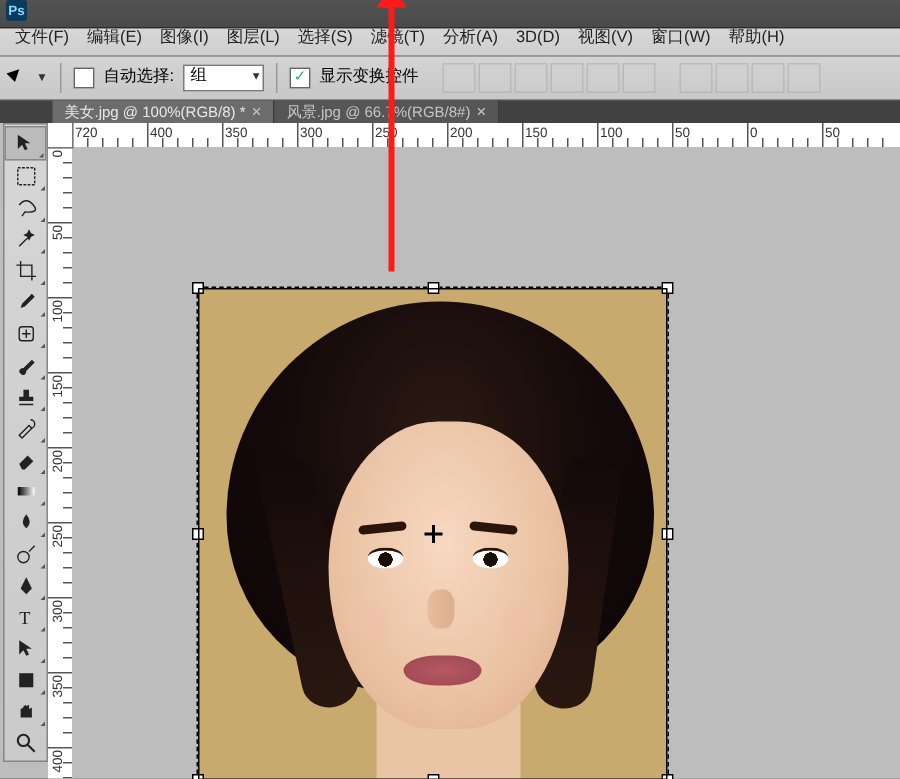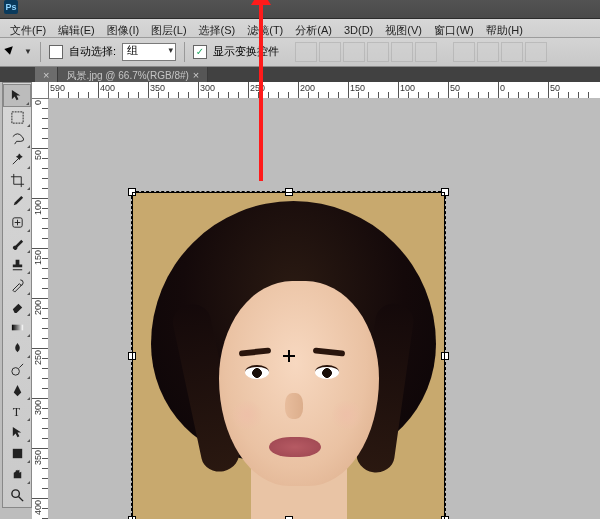--- a/index.html
+++ b/index.html
@@ -1,18 +1,18 @@
 <!DOCTYPE html>
 <html><head>
 <meta charset="utf-8">
 <style>
 html,body{margin:0;padding:0;width:600px;height:519px;overflow:hidden;font:11px/1.2 "Microsoft YaHei",Tahoma,Arial,sans-serif;color:#000;background:#535353}
 .titlebar{height:18px;background:linear-gradient(#535353,#4a4a4a);display:flex;padding:0 4px;border-bottom:1px solid #2b2b2b}
 .ps-logo{width:14px;height:14px;background:#0a3a5c;color:#8fd4ff;font:bold 9px/14px Arial;text-align:center;border-radius:2px;margin-right:8px}
-.menubar{height:18px;background:linear-gradient(#d7d7d7,#cfcfcf);display:flex;align-items:flex-end;padding:0 4px;border-bottom:1px solid #9c9c9c}
+.menubar{height:18px;background:linear-gradient(#d7d7d7,#cfcfcf);display:flex;align-items:flex-start;padding:0 4px;border-bottom:1px solid #9c9c9c}
 .menubar span{padding:0 6px;cursor:default;color:#222}
 .optbar{height:28px;background:linear-gradient(#d4d4d4,#c8c8c8);display:flex;align-items:center;padding:0 6px;border-bottom:1px solid #8a8a8a;gap:6px}
 .move-ico{width:14px;height:14px;position:relative}
 .move-ico:before{content:"";position:absolute;left:0;top:0;border-left:8px solid #000;border-top:4px solid transparent;border-bottom:4px solid transparent;transform:rotate(-45deg)}
 .dd-arrow{font-size:8px;color:#333;margin-left:-2px}
 .sep{width:1px;height:20px;background:#999;margin:0 2px}
 .cb{width:12px;height:12px;border:1px solid #666;background:#fff;display:inline-flex;align-items:center;justify-content:center;font-size:10px;color:#2a6}
 .sel{border:1px solid #7a7a7a;background:#fff;height:16px;padding:0 12px 0 4px;position:relative;min-width:36px}
 .sel:after{content:"▾";position:absolute;right:2px;top:1px;font-size:9px;color:#333}
 .align-grp{display:flex;gap:2px;margin-left:10px}
@@ -104,20 +104,21 @@
   <div class="align-grp">
     <div class="align-btn"></div>
     <div class="align-btn"></div>
     <div class="align-btn"></div>
     <div class="align-btn"></div>
   </div>
 </div>
 
 <div class="tabstrip">
   <div class="doctab">
+    <span>美女.jpg @ 100%(RGB/8) *</span>
     <span class="x">×</span>
   </div>
   <div class="doctab inactive">
     <span>风景.jpg @ 66.7%(RGB/8#)</span>
     <span class="x">×</span>
   </div>
 </div>
 
 <div class="workarea">
 
@@ -248,21 +249,21 @@
         <svg viewBox="0 0 16 16">
           <circle cx="6" cy="6" r="4" fill="none" stroke="#222" stroke-width="1.5"></circle>
           <path d="M9 9l5 5" stroke="#222" stroke-width="1.5"></path>
         </svg>
       </div>
   </div>
 
   <div class="rcorner"></div>
   <div class="hruler" id="hr">
       <div class="tick" style="left: 16px; top: 0px; width: 1px; height: 16px;"></div>
-      <div class="ticklbl" style="left: 18px; top: 1px;">590</div>
+      <div class="ticklbl" style="left: 18px; top: 1px;">720</div>
       <div class="tick" style="left: 26px; top: 10px; width: 1px; height: 6px;"></div>
       <div class="tick" style="left: 36px; top: 10px; width: 1px; height: 6px;"></div>
       <div class="tick" style="left: 46px; top: 10px; width: 1px; height: 6px;"></div>
       <div class="tick" style="left: 56px; top: 10px; width: 1px; height: 6px;"></div>
       <div class="tick" style="left: 66px; top: 0px; width: 1px; height: 16px;"></div>
       <div class="ticklbl" style="left: 68px; top: 1px;">400</div>
       <div class="tick" style="left: 76px; top: 10px; width: 1px; height: 6px;"></div>
       <div class="tick" style="left: 86px; top: 10px; width: 1px; height: 6px;"></div>
       <div class="tick" style="left: 96px; top: 10px; width: 1px; height: 6px;"></div>
       <div class="tick" style="left: 106px; top: 10px; width: 1px; height: 6px;"></div>

